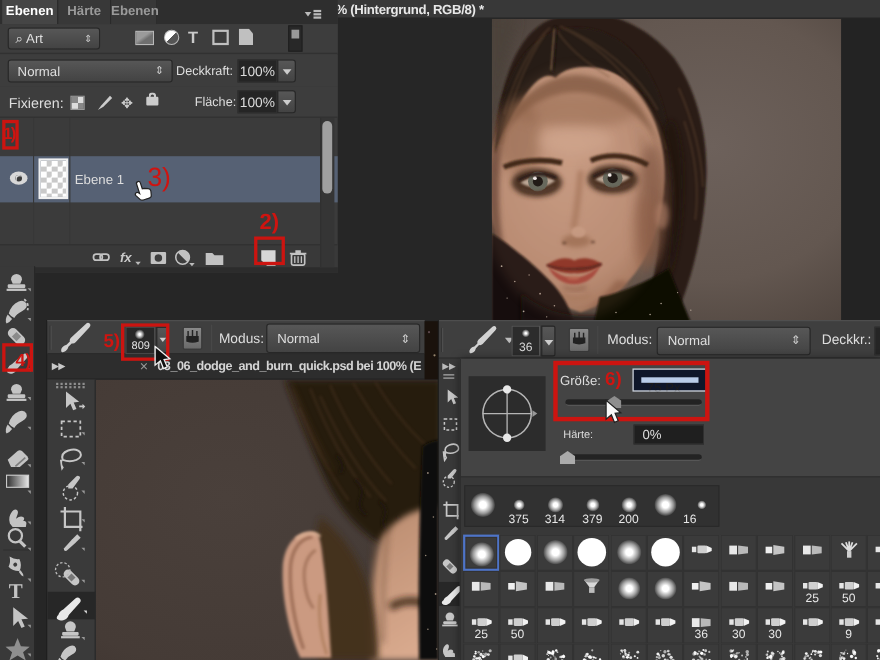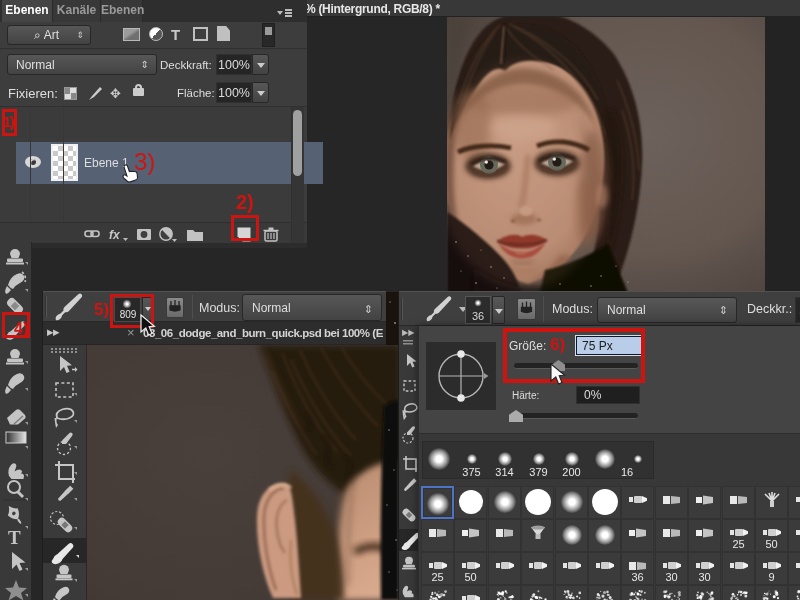--- a/index.html
+++ b/index.html
@@ -156,28 +156,28 @@
       <ellipse cx="602" cy="196" rx="6" ry="12" fill="#b98770" opacity="0.55" filter="url(#b2)"></ellipse>
       <ellipse cx="523" cy="175" rx="85" ry="115" fill="#a97c5f" opacity="0.14" filter="url(#b3)"></ellipse>
     </svg></div>
   </div>
   <div class="abs" style="left:765px;top:17px;width:35px;height:276px;background:#232323;"></div>
 
   <div id="layers" class="abs" style="left:0;top:0;width:307px;height:248px;background:#3b3b3b;">
 
     <div class="abs" style="left:0;top:0;width:307px;height:22px;background:#2e2e2e;">
       <div class="abs" style="left:2px;top:0;width:50px;height:22px;background:#454545;color:#fff;font-weight:bold;font-size:12px;text-align:center;line-height:21px;">Ebenen</div>
-      <div class="abs" style="left:52px;top:0;width:48px;height:22px;background:#383838;color:#9a9a9a;font-weight:bold;font-size:12px;text-align:center;line-height:21px;border-left:1px solid #2a2a2a;">Kanäle</div>
+      <div class="abs" style="left:52px;top:0;width:48px;height:22px;background:#383838;color:#9a9a9a;font-weight:bold;font-size:12px;text-align:center;line-height:21px;border-left:1px solid #2a2a2a;">Härte</div>
       <div class="abs" style="left:100px;top:0;width:43px;height:22px;background:#383838;color:#9a9a9a;font-weight:bold;font-size:12px;text-align:center;line-height:21px;border-left:1px solid #2a2a2a;border-right:1px solid #2a2a2a;">Ebenen</div>
       <div class="abs" style="left:285px;top:9px;width:7px;height:2px;background:#bbb;box-shadow:0 3px 0 #bbb, 0 6px 0 #bbb;"></div>
       <div class="abs" style="left:277px;top:11px;width:0;height:0;border-left:3px solid transparent;border-right:3px solid transparent;border-top:4px solid #bbb;"></div>
     </div>
 
     <div class="abs" style="left:0;top:22px;width:307px;height:27px;background:#3d3d3d;border-bottom:1px solid #303030;">
-      <div class="dd abs" style="left:7px;top:3px;width:84px;height:20px;line-height:19px;padding-left:20px;">
+      <div class="dd abs" style="left:7px;top:3px;width:84px;height:20px;line-height:19px;">
         <span style="margin-left:6px;">⌕</span><span style="margin-left:3px;">Art</span>
         <span style="position:absolute;right:6px;top:0;color:#ccc;font-size:9px;">⇕</span>
       </div>
 
       <div class="abs" style="left:123px;top:6px;width:17px;height:13px;border:1px solid #b9b9b9;background:linear-gradient(145deg,#9b9b9b 40%,#6f6f6f 60%);"></div>
       <div class="abs" style="left:149px;top:5px;width:14px;height:14px;border-radius:50%;background:linear-gradient(135deg,#fff 50%,#555 50%);border:1px solid #bbb;"></div>
       <div class="abs" style="left:171px;top:4px;color:#c9c9c9;font-size:15px;font-weight:bold;">T</div>
       <div class="abs" style="left:193px;top:5px;width:15px;height:14px;border:2px solid #c0c0c0;"></div>
       <div class="abs" style="left:217px;top:4px;width:13px;height:15px;background:#c0c0c0;clip-path:polygon(0 0,70% 0,100% 30%,100% 100%,0 100%);"></div>
       <div class="abs" style="left:262px;top:1px;width:13px;height:24px;background:#282828;border:1px solid #1f1f1f;">
@@ -207,21 +207,21 @@
       <div class="abs" style="left:135px;top:5px;width:7px;height:7px;border:2px solid #ccc;border-bottom:none;border-radius:4px 4px 0 0;"></div>
       <div class="abs txt" style="left:177px;top:8px;font-size:11.5px;">Fläche:</div>
       <div class="inp abs" style="left:216px;top:3px;width:36px;height:21px;line-height:20px;text-align:center;font-size:12.5px;">100%</div>
       <div class="dd abs" style="left:252px;top:3px;width:17px;height:21px;border-radius:0 3px 3px 0;">
           <div style="margin:8px auto 0;width:0;height:0;border-left:4px solid transparent;border-right:4px solid transparent;border-top:5px solid #ccc;"></div>
         </div>
     </div>
 
     <div class="abs" style="left:30px;top:107px;width:1px;height:115px;background:#373737;z-index:5;"></div>
     <div class="abs" style="left:63px;top:107px;width:1px;height:115px;background:#373737;z-index:5;"></div>
-    <div class="abs" style="left:0;top:142px;width:307px;height:42px;background:#566174;margin-left:16px;">
+    <div class="abs" style="left:0;top:142px;width:307px;height:42px;background:#566174;">
       <div class="eye abs" style="left:9px;top:14px;"></div>
       <div class="abs chk" style="left:37px;top:4px;width:23px;height:33px;outline:2px solid #f0f0f0;"></div>
       <div class="abs txt" style="left:68px;top:14px;">Ebene 1</div>
     </div>
 
     <div class="abs" style="left:0;top:222px;width:307px;height:21px;background:#393939;border-top:1px solid #303030;">
       <svg class="abs" style="left:82px;top:2px;" width="210" height="18" viewBox="0 0 210 18">
 
         <g stroke="#c2c2c2" stroke-width="1.6" fill="none">
           <rect x="3" y="6" width="8" height="5.5" rx="2.5"></rect>
@@ -612,21 +612,21 @@
           <circle cx="35" cy="34" r="22" fill="none" stroke="#b5b5b5" stroke-width="1.4"></circle>
           <line x1="13" y1="34" x2="57" y2="34" stroke="#b5b5b5" stroke-width="1.2"></line>
           <line x1="35" y1="12" x2="35" y2="56" stroke="#b5b5b5" stroke-width="1.2"></line>
           <circle cx="35" cy="12" r="3.8" fill="#e8e8e8"></circle>
           <circle cx="35" cy="56" r="3.8" fill="#e8e8e8"></circle>
           <path d="M58,31 l4.5,3 l-4.5,3 z" fill="#999"></path>
         </svg>
       </div>
       <div class="abs txt" style="left:90px;top:13px;font-size:12px;">Größe:</div>
       <div class="abs red" style="left:131px;top:9px;font-size:17px;">6)</div>
-      <div class="abs" style="left:157px;top:10px;width:66px;height:19px;background:#b9cde9;border:1px solid #0f172a;outline:1px solid #d6dde6;color:#1c1c1c;font-size:12px;line-height:18px;"><span style="margin-left:5px;">75 Px</span></div>
+      <div class="abs" style="left:157px;top:10px;width:66px;height:19px;background:#b9cde9;border:7px solid #0f172a;outline:1px solid #d6dde6;color:#1c1c1c;font-size:12px;line-height:18px;"><span style="margin-left:5px;">75 Px</span></div>
 
       <div class="abs" style="left:95px;top:37px;width:124px;height:6px;background:#232323;border-radius:3px;border-bottom:1px solid #5a5a5a;"></div>
       <div class="abs" style="left:133px;top:34px;width:13px;height:11px;background:#8e8e8e;clip-path:polygon(50% 0,100% 40%,100% 100%,0 100%,0 40%);"></div>
       <div class="abs txt" style="left:93px;top:64px;font-size:10px;">Härte:</div>
       <div class="abs inp" style="left:157px;top:60px;width:64px;height:18px;line-height:17px;background:#1f1f1f;"><span style="margin-left:7px;">0%</span></div>
 
       <div class="abs" style="left:91px;top:87px;width:128px;height:6px;background:#232323;border-radius:3px;border-bottom:1px solid #5a5a5a;"></div>
       <div class="abs" style="left:90px;top:84px;width:14px;height:12px;background:#ababab;clip-path:polygon(50% 0,100% 40%,100% 100%,0 100%,0 40%);"></div>
 
       <div class="abs" style="left:0;top:107px;width:383px;height:167px;background:#383838;border-top:1px solid #2d2d2d;overflow:hidden;" id="presets">

